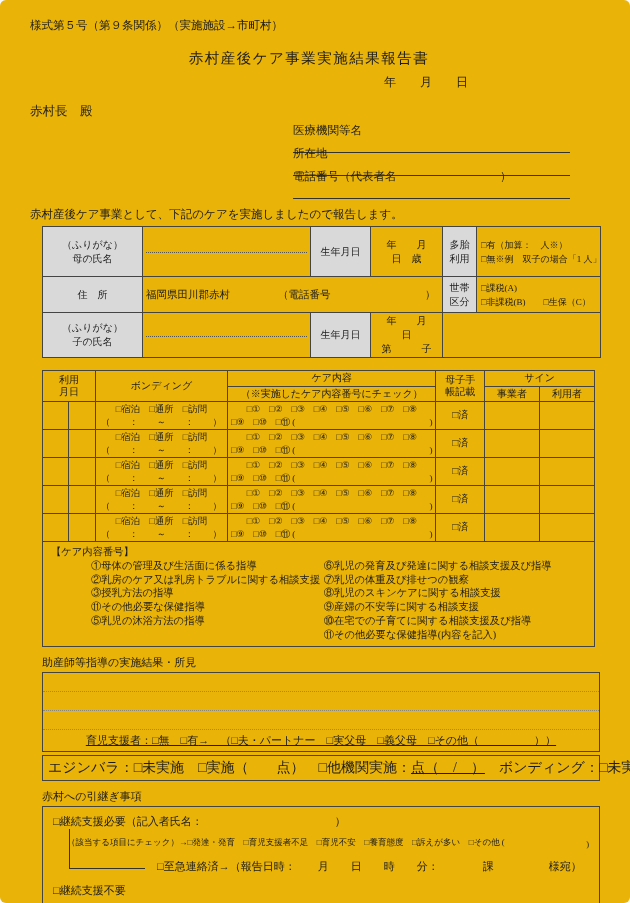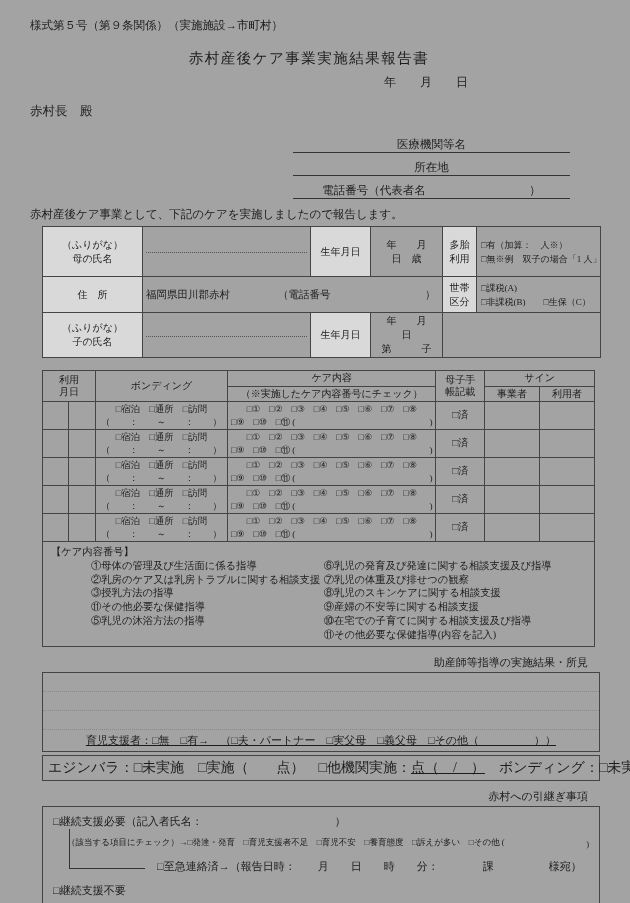--- a/index.html
+++ b/index.html
@@ -1,29 +1,30 @@
 <!DOCTYPE html>
 <html><head>
 <meta charset="utf-8">
 <style>
   * { margin:0; padding:0; box-sizing:border-box; }
   html,body { background:#fbfbfb; }
   .page {
     position:relative; width:630px; height:903px; margin:0 auto;
-    background:#a3a3a3; color:#1c1c1c; overflow:hidden;
+    background:#eab308; color:#1c1c1c; overflow:hidden;
     font-family:"Liberation Serif","DejaVu Serif",serif;
     padding:18px 42px 0 30px;
+    border-radius:6px;
   }
   .form-number { font-size:11.5px; margin-bottom:16px; }
   .doc-title { font-size:14.5px; text-align:center; letter-spacing:1.5px; margin-bottom:6px; }
   .date-line { font-size:12px; text-align:right; padding-right:120px; margin-bottom:12px; }
   .addressee { font-size:12.5px; margin-bottom:10px; }
   .org-block { margin-left:263px; width:277px; margin-bottom:8px; }
-  .org-row { display:flex; justify-content:center; border-bottom:1px solid #333;
-             font-size:11.5px; height:23px; align-items:flex-end; padding-bottom:0; }
+  .org-row { display:flex; justify-content:flex-start; border-bottom:1px solid #333;
+             font-size:11.5px; height:23px; align-items:flex-end; padding-bottom:14px; }
   .intro { font-size:11.5px; margin-bottom:4px; }
 
   table { border-collapse:collapse; table-layout:fixed; }
   td { border:1px solid #444; font-size:10px; vertical-align:middle; padding:1px 3px; }
   .gray { background:#d9d9d9; text-align:center; }
 
   .t1 { width:558px; margin-left:12px; }
   .t1 td { line-height:14px; }
   .t1 .r1 { height:50px; } .t1 .r2 { height:36px; } .t1 .r3 { height:44px; }
   .dotted-line { border-bottom:1px dotted #555; height:1px; margin-top:2px; }
@@ -38,21 +39,21 @@
   .kubun-cell { font-size:9.3px;margin-top:32px; }
   .care-cell { font-size:9.2px; letter-spacing:-0.2px; padding:0 3px; }
   .care-l2 { display:flex; justify-content:space-between; }
 
   .legend-box { width:553px; margin-left:12px; margin-top:-1px; border:1px solid #444;
                 padding:3px 8px 4px 8px; font-size:10.3px; }
   .legend-cols { display:flex; }
   .legend-col1 { width:47%;margin-left:40px; } .legend-col2 { width:53%; }
   .legend-box div { line-height:13.8px; }
 
-  .section-label { font-size:11px; margin-top:8px; margin-left:12px; margin-bottom:2px;text-align:right; }
+  .section-label { font-size:11px; margin-top:8px; margin-left:12px; margin-bottom:2px; }
   .findings-box { width:558px; margin-left:12px; border:1px solid #444; }
   .dotted-row { height:19px; border-bottom:1px dotted #888; }
   .support-row { height:21px; display:flex; align-items:center; justify-content:center;
                  font-size:11px; padding-left:0px;text-decoration:underline; }
   .u { text-decoration:underline; }
   .edin-box { width:558px; margin-left:12px; border:1px solid #444; margin-top:3px;
               font-size:14px; white-space:nowrap; padding:3px 5px; }
   .handover-box { position:relative; width:558px; margin-left:12px; border:1px solid #444;
                   padding:7px 10px 6px 10px; font-size:11px; }
   .ho-line2 { font-size:8.5px; padding-left:14px; margin-top:8px; display:flex;

